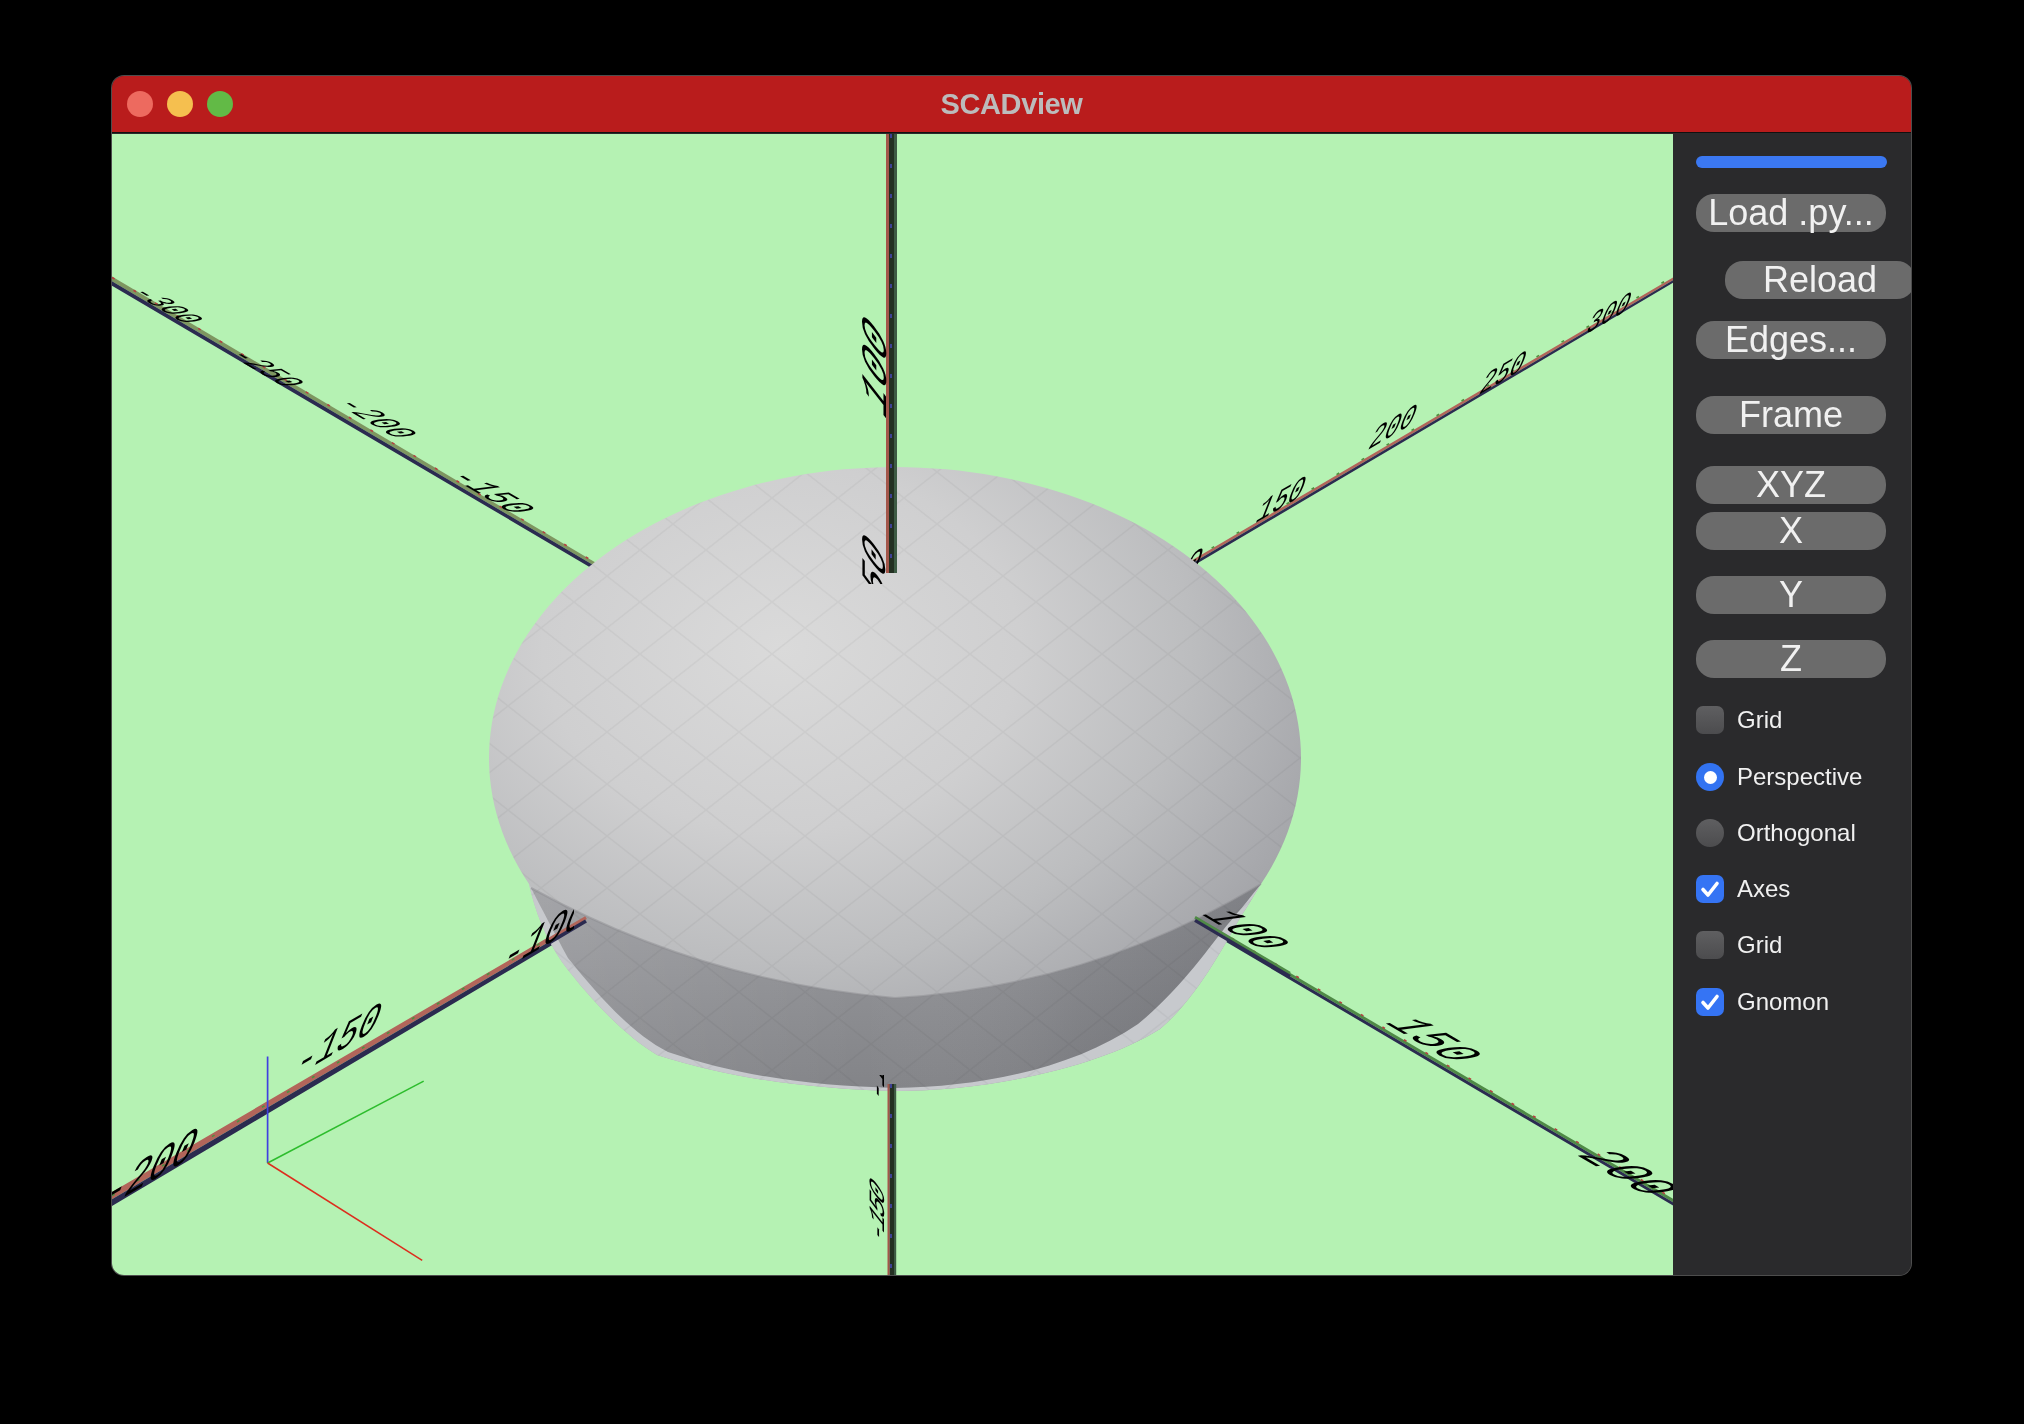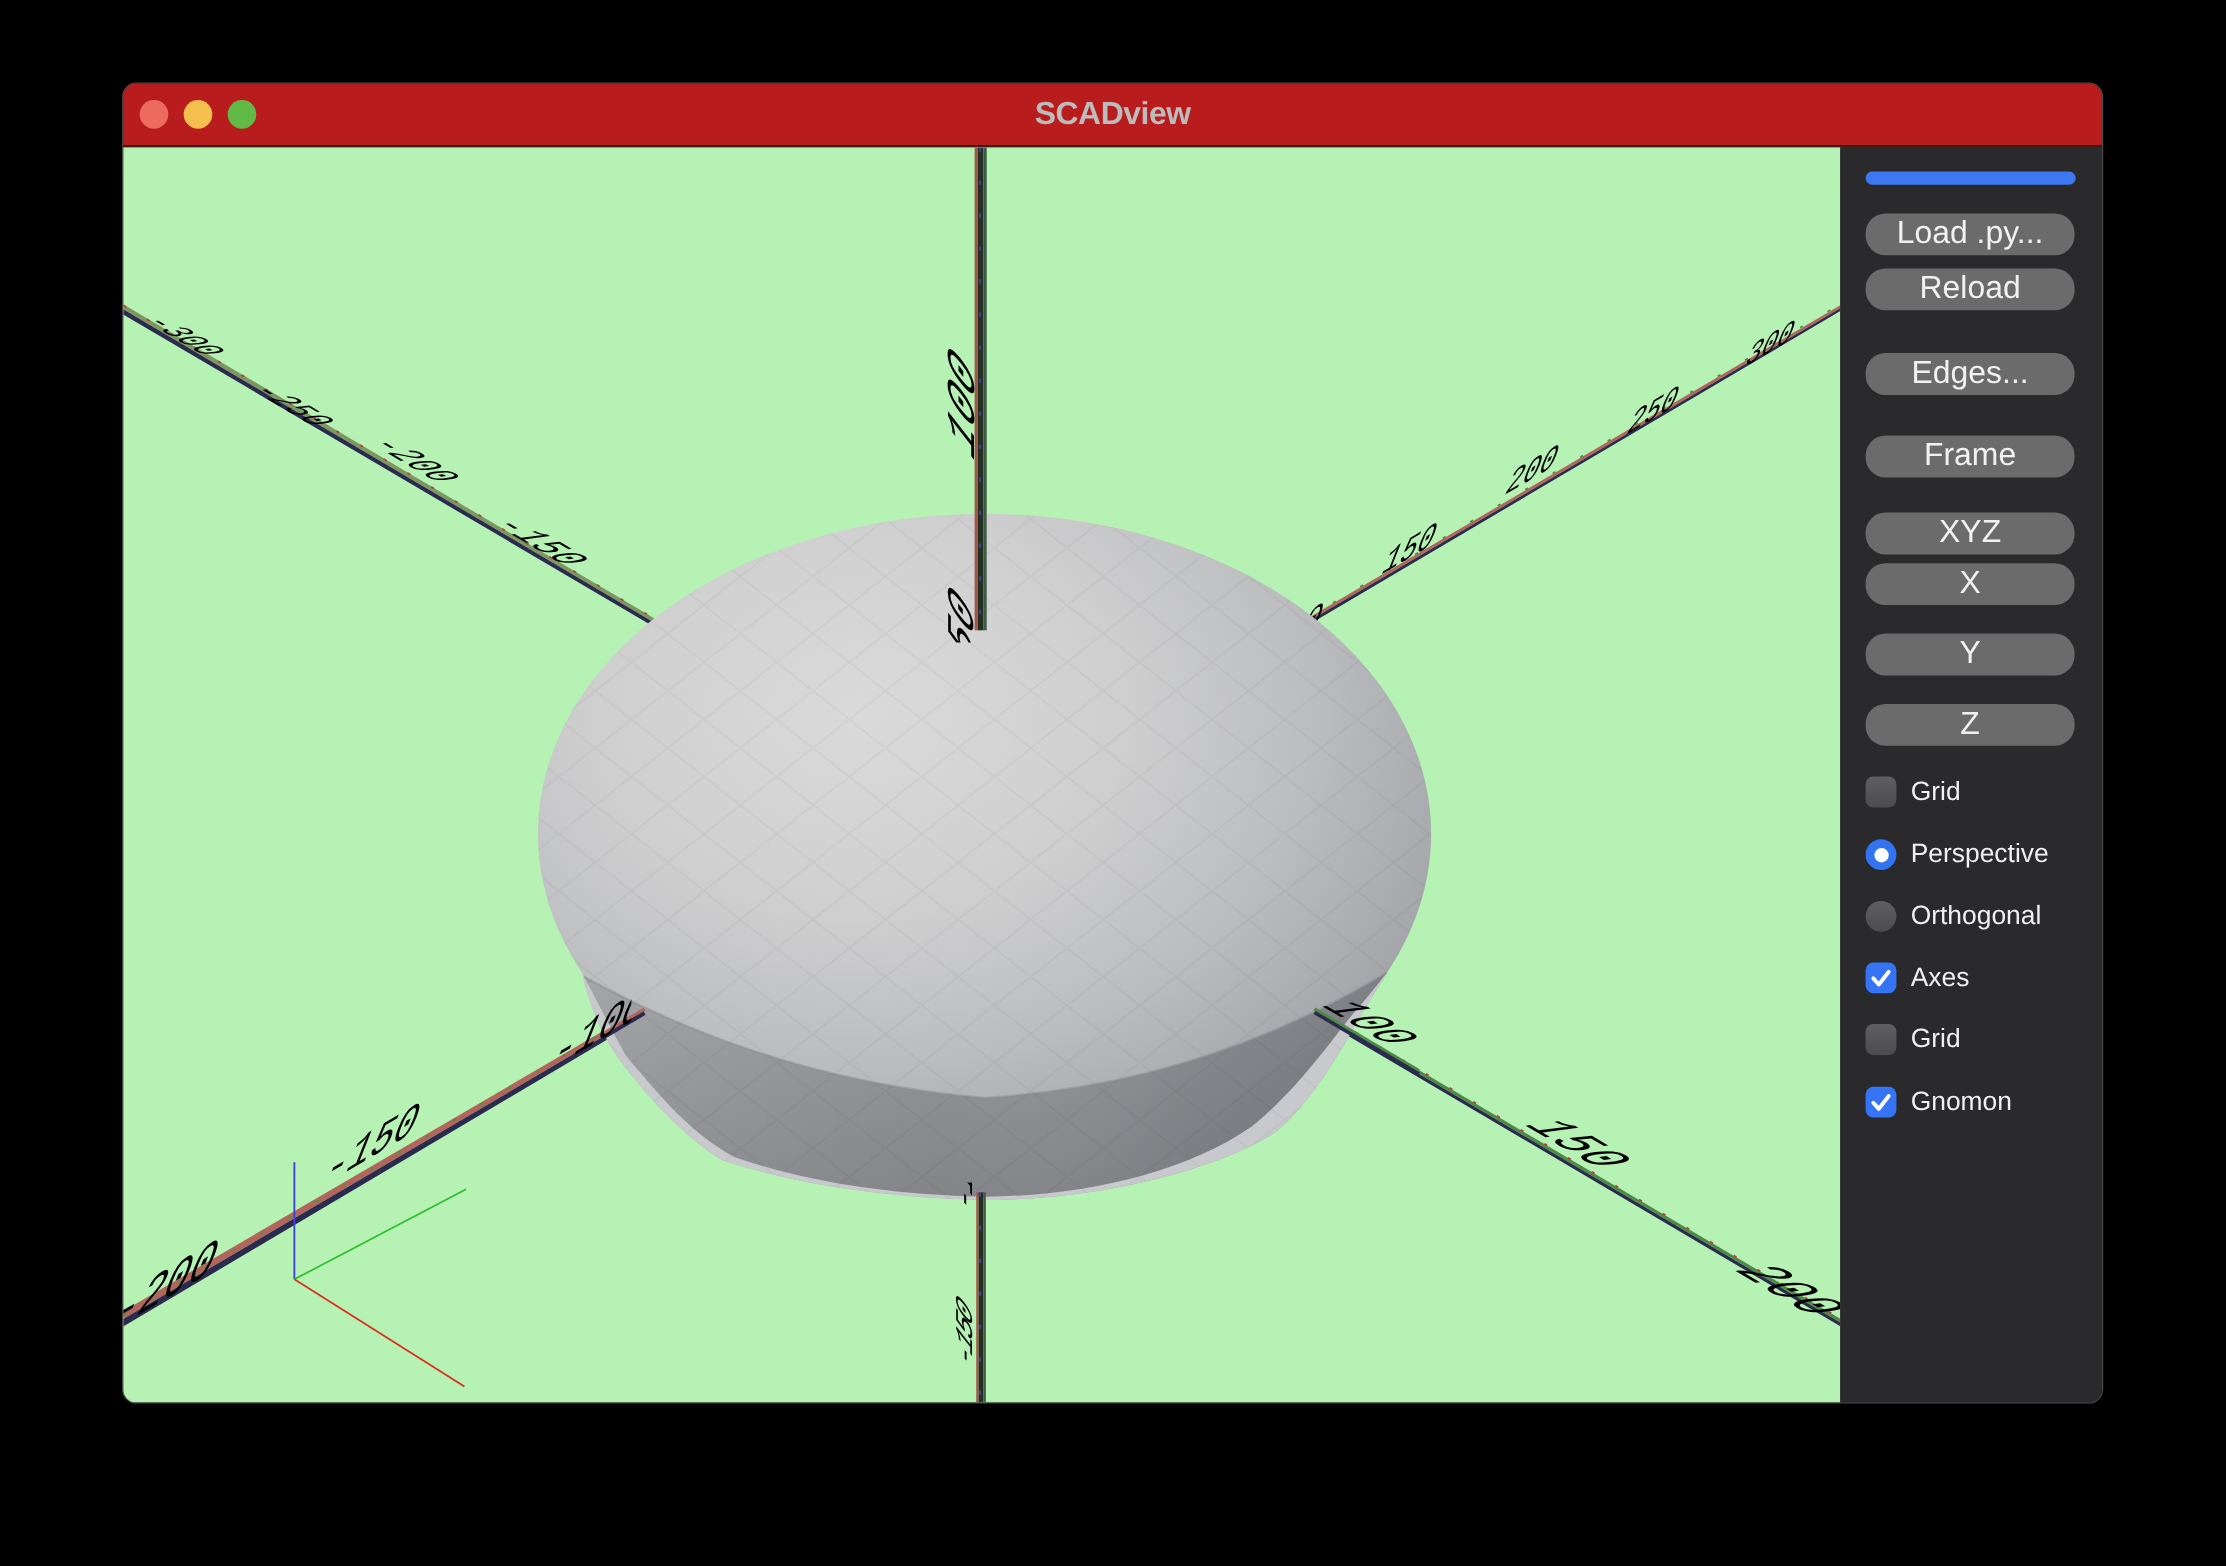--- a/index.html
+++ b/index.html
@@ -12,21 +12,21 @@
   #titlebar .title{font-family:"Liberation Sans",sans-serif;font-size:29px;font-weight:700;letter-spacing:-0.4px;
     color:#bcbcbc;line-height:56px;}
   .tl{position:absolute;top:15px;width:26px;height:26px;border-radius:50%;}
   #tl-r{left:15px;background:#ed6a5f;}
   #tl-y{left:55px;background:#f5bf4f;}
   #tl-g{left:95px;background:#62ba46;}
   #viewport{position:absolute;left:0;top:58px;width:1561px;height:1141px;background:#b5f2b3;}
   #sidebar{position:absolute;left:1561px;top:58px;width:238px;height:1141px;background:#2a2a2c;}
   .bluebar{position:absolute;left:23px;top:22px;width:191px;height:12px;border-radius:6px;background:#3b78f2;}
   .btn{position:absolute;left:23px;width:190px;height:38px;border-radius:18px;background:#6b6b6b;
-    color:#f1f1f1;font-family:"Liberation Sans",sans-serif;font-size:29px;text-align:center;
+    color:#f1f1f1;font-family:"Liberation Sans",sans-serif;font-size:36px;text-align:center;
     line-height:37px;}
   .row{position:absolute;left:23px;height:28px;}
   .row .lab{position:absolute;left:41px;top:50%;transform:translateY(-50%);
     font-family:"Liberation Sans",sans-serif;font-size:24px;color:#f0f0f0;white-space:nowrap;}
   .box{position:absolute;left:0;top:0;width:28px;height:28px;border-radius:7px;
     background:linear-gradient(#5f5f61,#4c4c4e);}
   .box.checked{background:#3574f4;}
   .radio{position:absolute;left:0;top:0;width:28px;height:28px;border-radius:50%;
     background:linear-gradient(#5f5f61,#4c4c4e);}
   .radio.checked{background:#3273f1;}
@@ -183,21 +183,21 @@
 <g fill="none">
   <path d="M155.6 1029 V922.5" stroke="#4040e0" stroke-width="1.7"></path>
   <path d="M155.6 1029 L311.7 947.2" stroke="#2dbd2d" stroke-width="1.5"></path>
   <path d="M155.6 1029 L310.2 1126.4" stroke="#dd2d1d" stroke-width="1.5"></path>
 </g>
 </svg>
   </div>
   <div id="sidebar">
     <div class="bluebar"></div>
     <div class="btn" style="top:60px;">Load .py...</div>
-    <div class="btn" style="top:110px;">Reload</div>
+    <div class="btn" style="top:127px;margin-left:29px;">Reload</div>
     <div class="btn" style="top:187px;">Edges...</div>
     <div class="btn" style="top:262px;">Frame</div>
     <div class="btn" style="top:332px;">XYZ</div>
     <div class="btn" style="top:378px;">X</div>
     <div class="btn" style="top:442px;">Y</div>
     <div class="btn" style="top:506px;">Z</div>
     <div class="row" style="top:572px;">
         <div class="box"></div>
         <div class="lab">Grid</div>
       </div>

